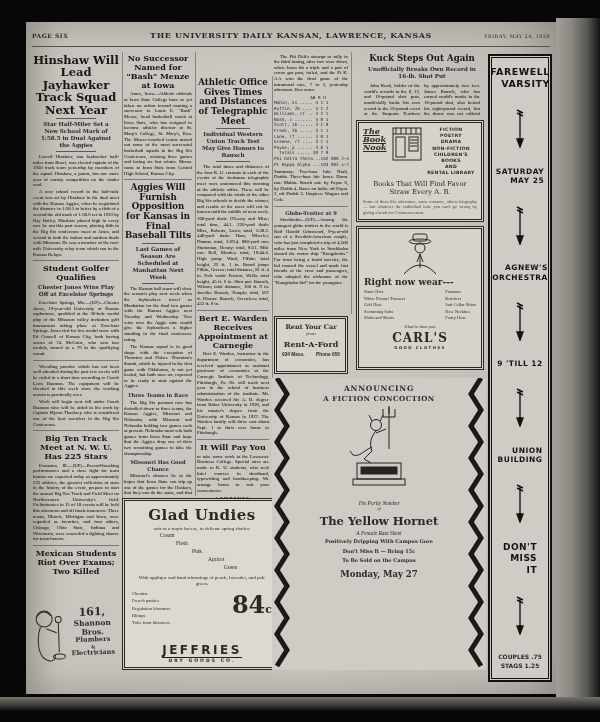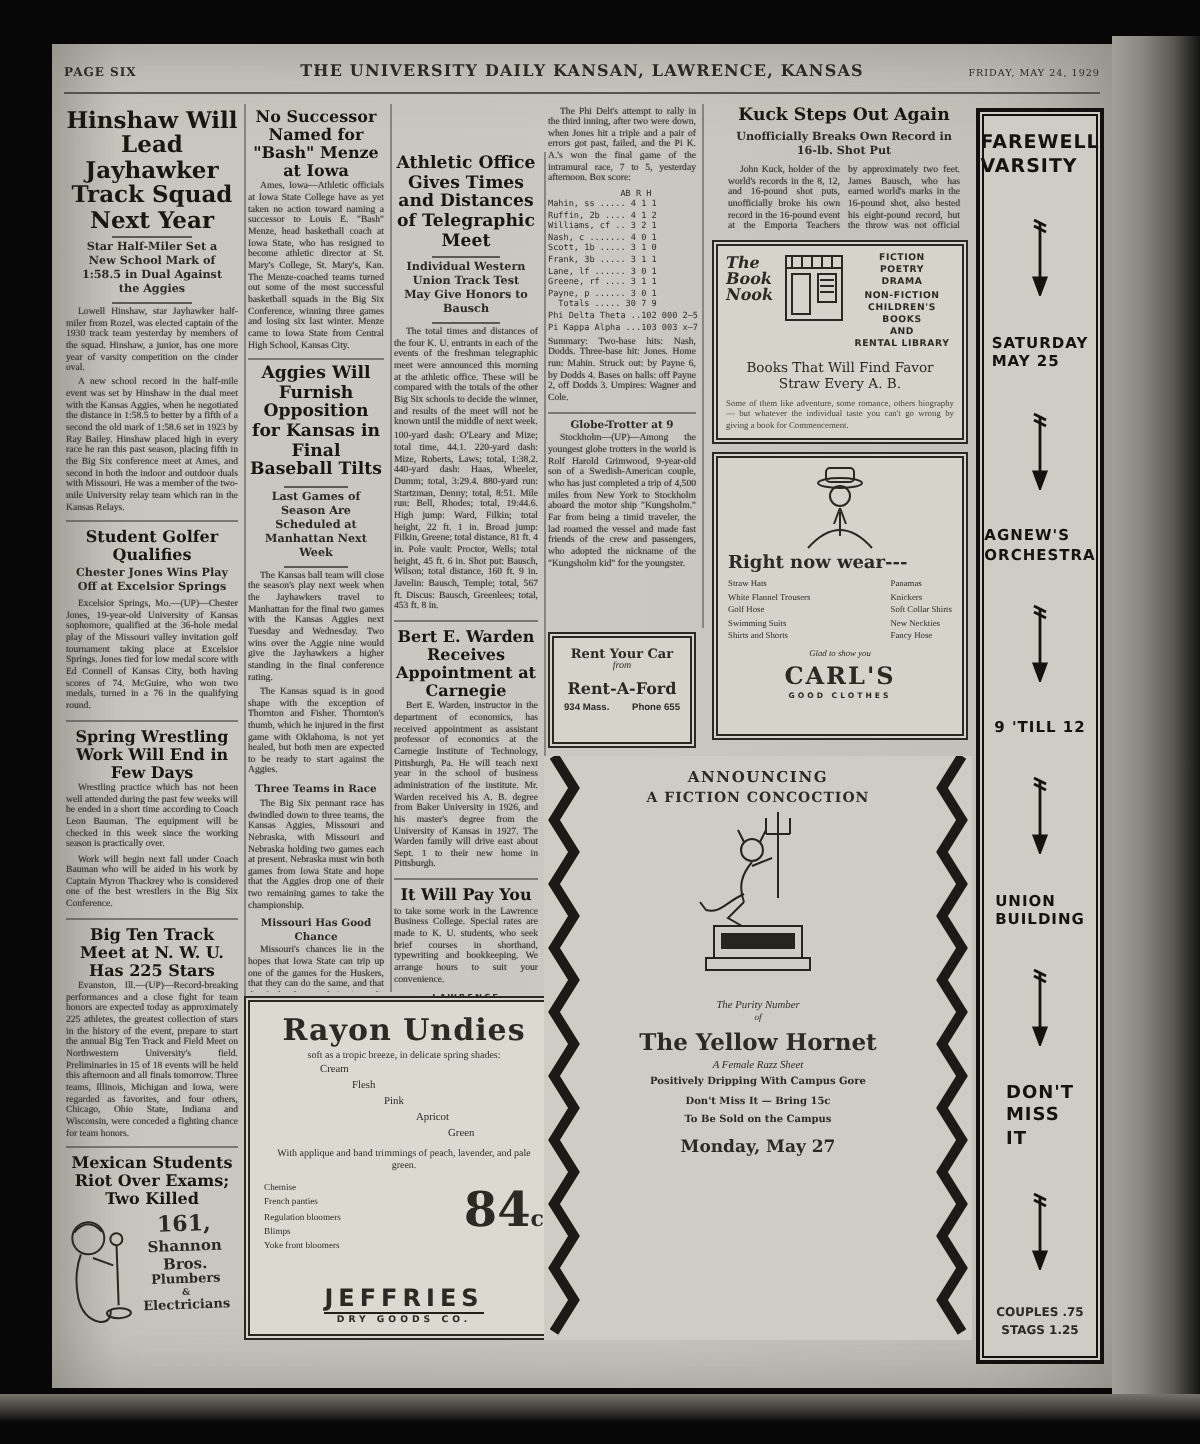--- a/index.html
+++ b/index.html
@@ -37,21 +37,21 @@
 
   
   .rentford{padding:4px 2px;text-align:center;}
   .rentford .l1{font:700 6.5px "DejaVu Serif",serif;}
   .rentford .l2{font:italic 5px "Liberation Serif",serif;}
   .rentford .nm{font:700 8px "DejaVu Serif",serif;margin:3px 0;}
   .rentford .addr{display:flex;justify-content:space-between;font:700 4.8px "Liberation Sans",sans-serif;padding:0 3px;margin-top:3px;}
 
   
   .booknook{display:flex;padding:4px;gap:3px;flex-wrap:wrap;}
-  .bn-logo{font:700 italic 8px/1 "DejaVu Serif",serif;width:26px;}
+  .bn-logo{font:700 italic 8px/1 "DejaVu Serif",serif;width:26px;text-decoration:underline;}
   .bn-cats{font:800 4.6px/1.35 "DejaVu Sans",sans-serif;text-align:center;flex:1;letter-spacing:.3px;}
   .bn-tag{width:100%;text-align:center;font:6.8px "DejaVu Serif",serif;line-height:1.2;}
   .bn-body{width:100%;font:4.4px/1.2 "Liberation Serif",serif;text-align:justify;color:#45433a;}
 
   
   .carls{padding:3px 5px;text-align:center;}
   .carls .slogan{font:700 9px "DejaVu Serif",serif;text-align:left;margin-top:1px;}
   .carls .lists{display:flex;justify-content:space-between;text-align:left;font:4.4px/1.5 "Liberation Serif",serif;margin-top:2px;}
   .carls .glad{font:italic 4.4px "Liberation Serif",serif;margin-top:2px;}
   .carls .logo{font:800 12px "DejaVu Serif",serif;letter-spacing:1px;margin-top:2px;}
@@ -88,21 +88,21 @@
   .shannon .txt{text-align:center;flex:1;font-family:"DejaVu Serif",serif;font-weight:700;}
   .shannon .ph{font-size:11px;}
   .shannon .nm{font-size:7.5px;}
   .shannon .tr{font-size:6.5px;line-height:1.2;}
   .shannon .amp{font-size:4.5px;}
 
   
   .rail{position:absolute;left:462px;top:32px;width:64px;height:628px;background:#cfccc5;
     border:2px solid #121110;box-shadow:inset 0 0 0 1px #cfccc5,inset 0 0 0 2px #121110;
     display:flex;flex-direction:column;justify-content:space-between;align-items:center;padding:10px 2px;box-sizing:border-box;}
-  .rail-item{font:800 7.5px/1.25 "DejaVu Sans",sans-serif;text-align:left;letter-spacing:.5px;color:#14130f;}
+  .rail-item{font:800 7.5px/1.25 "DejaVu Sans",sans-serif;text-align:right;letter-spacing:.5px;color:#14130f;}
   .rail-item.big{font-size:9.5px;}
   .rail-item.huge{font-size:9px;}
   .rail-prices{font:800 6px/1.4 "DejaVu Sans",sans-serif;text-align:center;}
   svg{display:block;}
   .biz{text-align:center;margin-top:3px;}
   .biz .l1{font:700 4.2px "DejaVu Sans",sans-serif;letter-spacing:1px;}
   .biz .nm{font:italic 700 9px "DejaVu Serif",serif;}
   .kuck-cols{display:flex;gap:4px;}
   .kuck-cols .body{flex:1;}
   .score{font:4.3px/1.3 "DejaVu Sans Mono",monospace;white-space:pre;}
@@ -130,21 +130,20 @@
         <p class="body indent">A new school record in the half-mile event was set by Hinshaw in the dual meet with the Kansas Aggies, when he negotiated the distance in 1:58.5 to better by a fifth of a second the old mark of 1:58.6 set in 1923 by Ray Bailey. Hinshaw placed high in every race he ran this past season, placing fifth in the Big Six conference meet at Ames, and second in both the indoor and outdoor duals with Missouri. He was a member of the two-mile University relay team which ran in the Kansas Relays.</p>
       </article>
       <div class="art-rule"></div>
       <article>
         <h1 class="headline h-sm">Student Golfer Qualifies</h1>
         <h2 class="deck">Chester Jones Wins Play Off at Excelsior Springs</h2>
         <p class="body indent">Excelsior Springs, Mo.—(UP)—Chester Jones, 19-year-old University of Kansas sophomore, qualified at the 36-hole medal play of the Missouri valley invitation golf tournament taking place at Excelsior Springs. Jones tied for low medal score with Ed Connell of Kansas City, both having scores of 74. McGuire, who won two medals, turned in a 76 in the qualifying round.</p>
       </article>
       <div class="art-rule"></div>
       <article>
-        <h1 class="headline h-sm">Spring Wrestling Work Will End in Few Days</h1>
         <p class="body indent">Wrestling practice which has not been well attended during the past few weeks will be ended in a short time according to Coach Leon Bauman. The equipment will be checked in this week since the working season is practically over.</p>
         <p class="body indent">Work will begin next fall under Coach Bauman who will be aided in his work by Captain Myron Thackrey who is considered one of the best wrestlers in the Big Six Conference.</p>
       </article>
       <div class="art-rule"></div>
       <article>
         <h1 class="headline h-sm">Big Ten Track Meet at N. W. U. Has 225 Stars</h1>
         <p class="body indent">Evanston, Ill.—(UP)—Record-breaking performances and a close fight for team honors are expected today as approximately 225 athletes, the greatest collection of stars in the history of the event, prepare to start the annual Big Ten Track and Field Meet on Northwestern University's field. Preliminaries in 15 of 18 events will be held this afternoon and all finals tomorrow. Three teams, Illinois, Michigan and Iowa, were regarded as favorites, and four others, Chicago, Ohio State, Indiana and Wisconsin, were conceded a fighting chance for team honors.</p>
       </article>
       <div class="art-rule"></div>
       <article>
@@ -215,21 +214,21 @@
         <p class="body">to take some work in the Lawrence Business College. Special rates are made to K. U. students, who seek brief courses in shorthand, typewriting and bookkeeping. We arrange hours to suit your convenience.</p>
         <div class="biz">
           <div class="l1">LAWRENCE</div>
           <div class="nm">Business College</div>
 
         </div>
       </article>
     </section>
 
     <div class="adbox boxed rayon" style="left:98px;top:478px;width:156px;height:168px;box-sizing:border-box;">
-      <div class="title">Rayon Undies</div>
+      <div class="title">Glad Undies</div>
       <div class="intro">soft as a tropic breeze, in delicate spring shades:</div>
       <div>
         <div class="shade" style="margin-left:28px;">Cream</div>
         <div class="shade" style="margin-left:44px;">Flesh</div>
         <div class="shade" style="margin-left:60px;">Pink</div>
         <div class="shade" style="margin-left:76px;">Apricot</div>
         <div class="shade" style="margin-left:92px;">Green</div>
       </div>
       <div class="trim">With applique and band trimmings of peach, lavender, and pale green.</div>
       <div class="cols">

